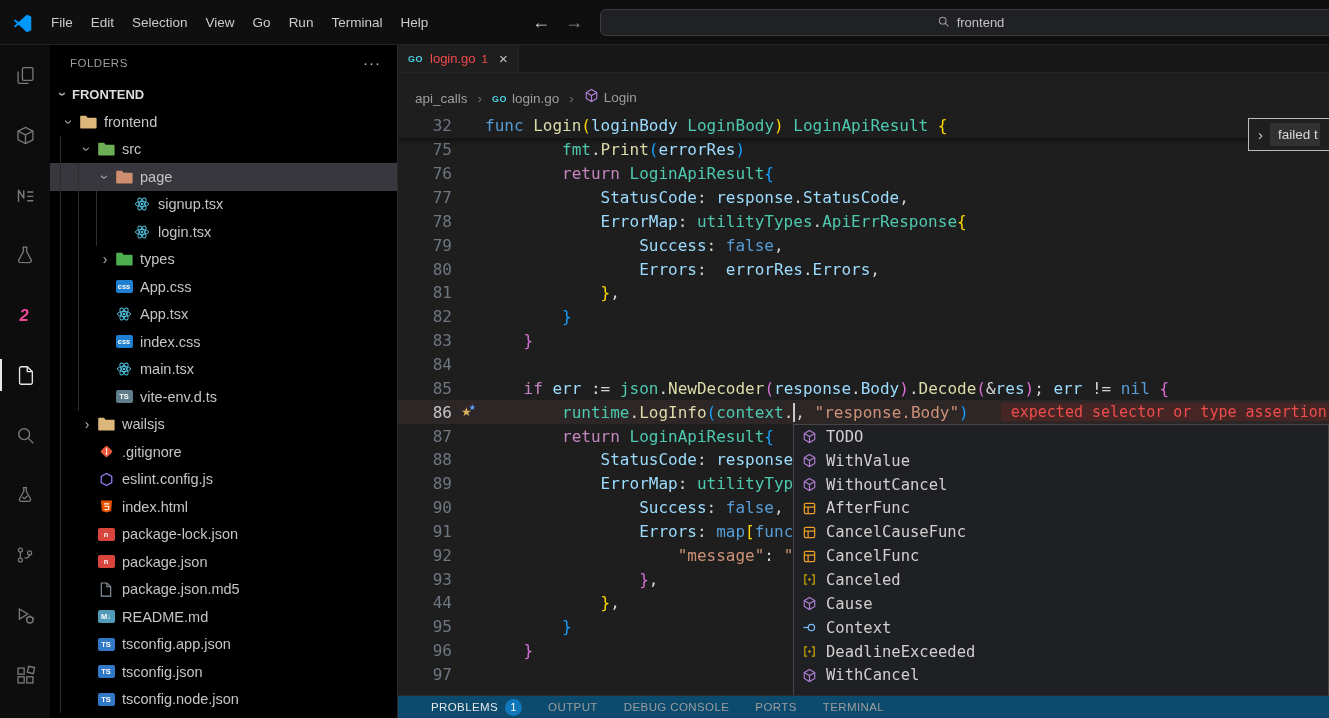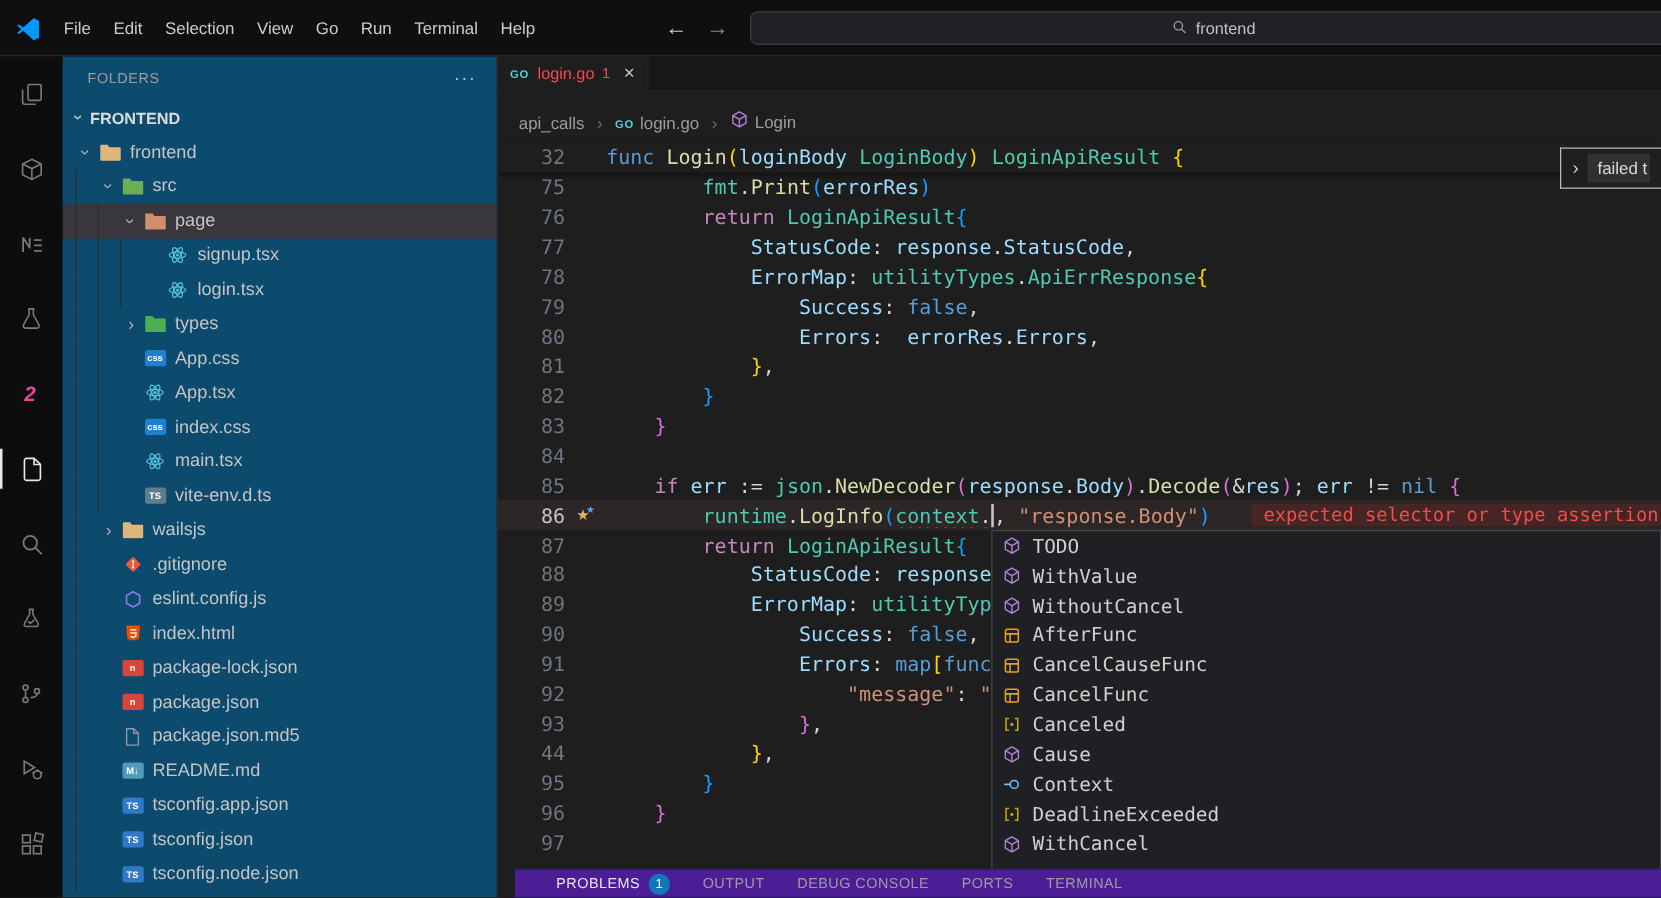--- a/index.html
+++ b/index.html
@@ -15,21 +15,21 @@
   .nav-back{color:#cfcfcf}.nav-fwd{color:#8a8a8a}
   .cmd-center{position:absolute;left:600px;right:-12px;top:9px;height:27px;background:#202124;border:1px solid #3c3c3c;border-radius:6px;display:flex;align-items:center;justify-content:center;gap:7px;color:#c2c2c2;font-size:13px}
 
   
   .activitybar{position:absolute;left:0;top:45px;bottom:0;width:50px;background:#0d0d0d;display:flex;flex-direction:column;z-index:50}
   .ab-item{height:60px;display:flex;align-items:center;justify-content:center;color:#7a7a7a;position:relative;cursor:pointer}
   .ab-item.active{color:#e7e7e7}
   .ab-item.active:before{content:"";position:absolute;left:0;top:14px;bottom:14px;width:2px;background:#e7e7e7}
 
   
-  .sidebar{position:absolute;left:50px;top:45px;bottom:0;width:348px;background:#0c4a6e;border-right:1px solid #2b2b2b;overflow:hidden;z-index:40}
+  .sidebar{position:absolute;left:50px;top:45px;bottom:0;width:348px;background:#000000;border-right:1px solid #2b2b2b;overflow:hidden;z-index:40}
   .sb-header{height:35px;display:flex;align-items:center;padding:0 16px 0 20px;color:#9d9d9d;font-size:11.5px;letter-spacing:.5px}
   .sb-actions{margin-left:auto;color:#c5c5c5;font-size:15px;letter-spacing:1px;cursor:pointer}
   .section-row{height:28px;display:flex;align-items:center;padding-left:4px;color:#dcdcdc;font-weight:700;font-size:13px}
   .tree{font-size:14.5px;color:#c5c5c5}
   .tree-row{height:27.5px;display:flex;align-items:center;white-space:nowrap;padding-left:10px;cursor:pointer}
   .tree-row.selected{background:#37373d}
   .ind{width:18px;flex:none;align-self:stretch;border-left:1px solid #2d2d2d;margin-left:0}
   .chev{width:18px;flex:none;text-align:center;color:#b5b5b5;font-size:14px;line-height:1}
   .chev.down{transform:rotate(90deg)}
   .chev.none{visibility:hidden}
@@ -73,21 +73,21 @@
   .fw-input{background:#313131;color:#dadada;font-size:13.5px;padding:4px 8px;flex:1;white-space:nowrap;overflow:hidden;cursor:text}
 
   
   .suggest{position:absolute;left:395px;top:379px;right:0;height:274px;background:#1f2023;border:1px solid #454545;overflow:hidden;z-index:20}
   .sg-row{height:23.85px;display:flex;align-items:center;gap:7px;padding:0 12px 0 6px;font:15.5px "DejaVu Sans Mono",monospace;color:#d0d0d0;cursor:pointer}
   .sg-row.selected{background:#04395e;color:#ffffff}
   .sg-icon{width:19px;flex:none;display:flex;justify-content:center;align-items:center}
   .sg-detail{margin-left:auto;font-size:13.5px;color:#a3b7c6;white-space:nowrap}
 
   
-  .panel{position:absolute;left:14px;right:0;bottom:0;height:23px;background:#4c1d95;border-top:1px solid #2b2b2b;display:flex;gap:26px;padding-left:33px;z-index:30}
+  .panel{position:absolute;left:0;right:0;bottom:0;height:23px;background:#0c4a6e;border-top:1px solid #2b2b2b;display:flex;gap:26px;padding-left:33px;z-index:30}
   .panel-tab{display:flex;align-items:center;font-size:11.5px;letter-spacing:.4px;color:#9d9d9d;cursor:pointer;white-space:nowrap}
   .panel-tab.active{color:#e7e7e7}
   .badge{width:17px;height:17px;border-radius:50%;background:#1177bb;color:#fff;font-size:10.5px;display:flex;align-items:center;justify-content:center;margin-left:7px}
 </style>
 </head>
 <body>
 
 <div class="titlebar">
   <span class="logo">
     <svg width="21" height="21" viewBox="0 0 24 24">

